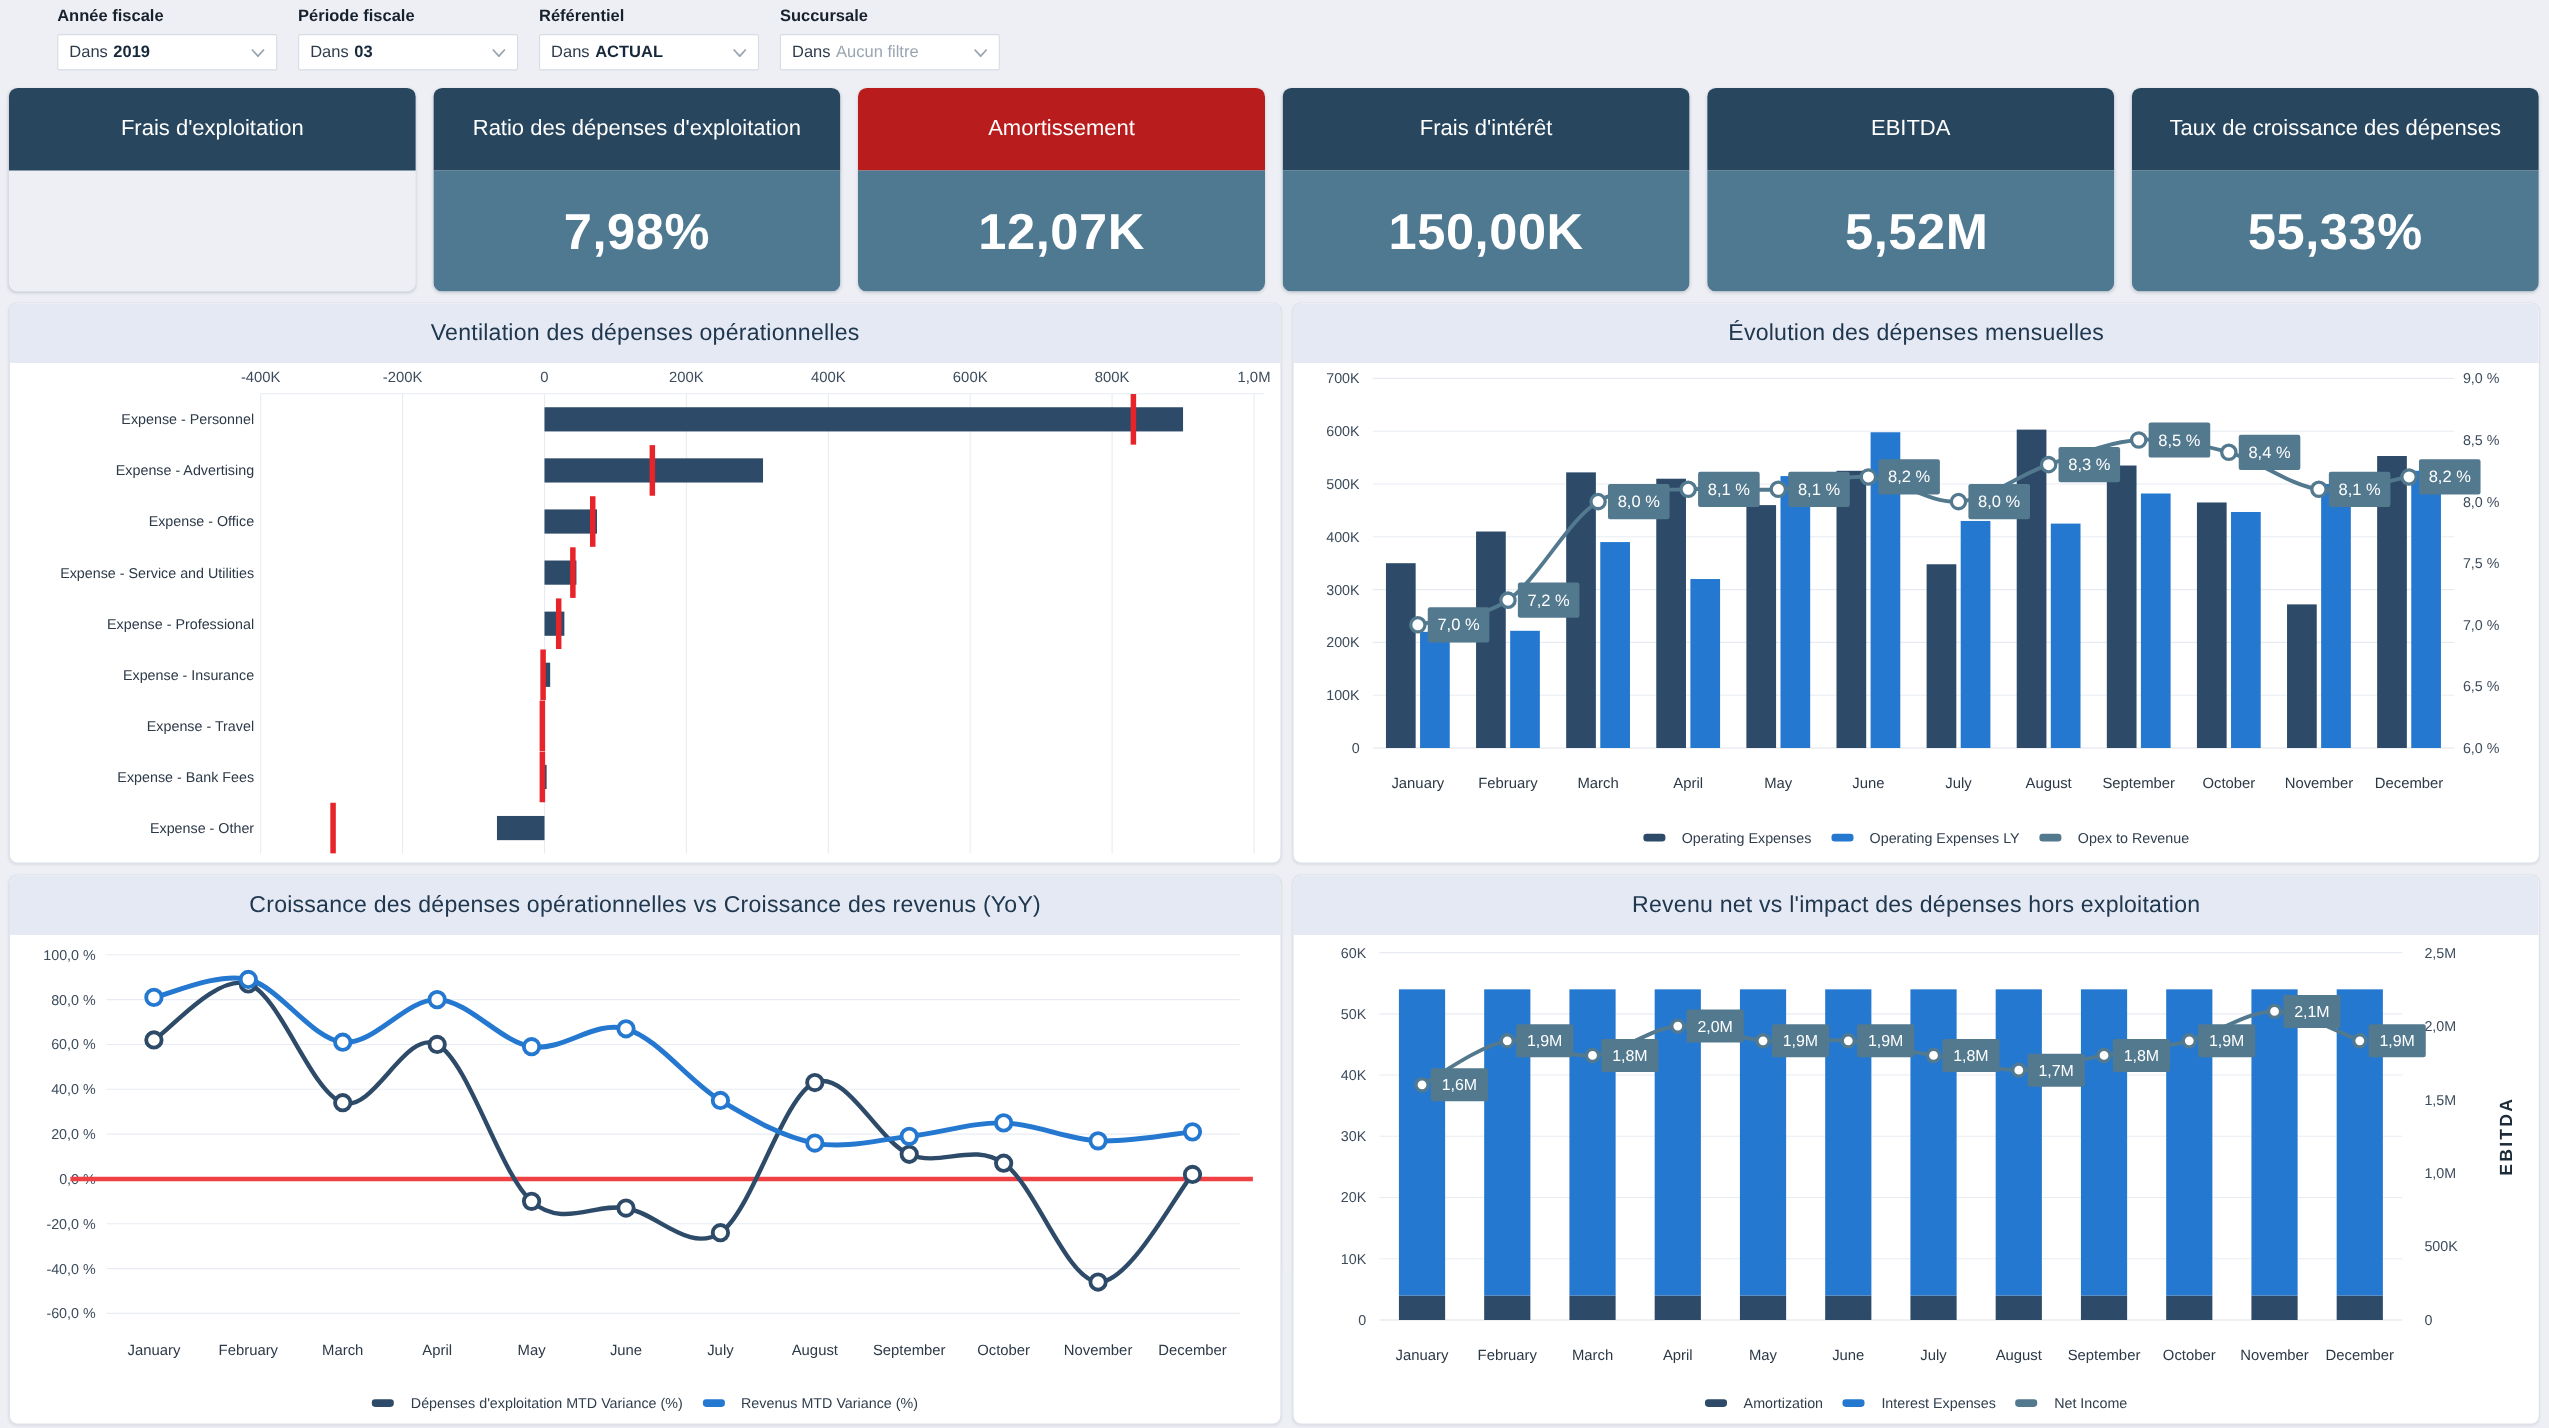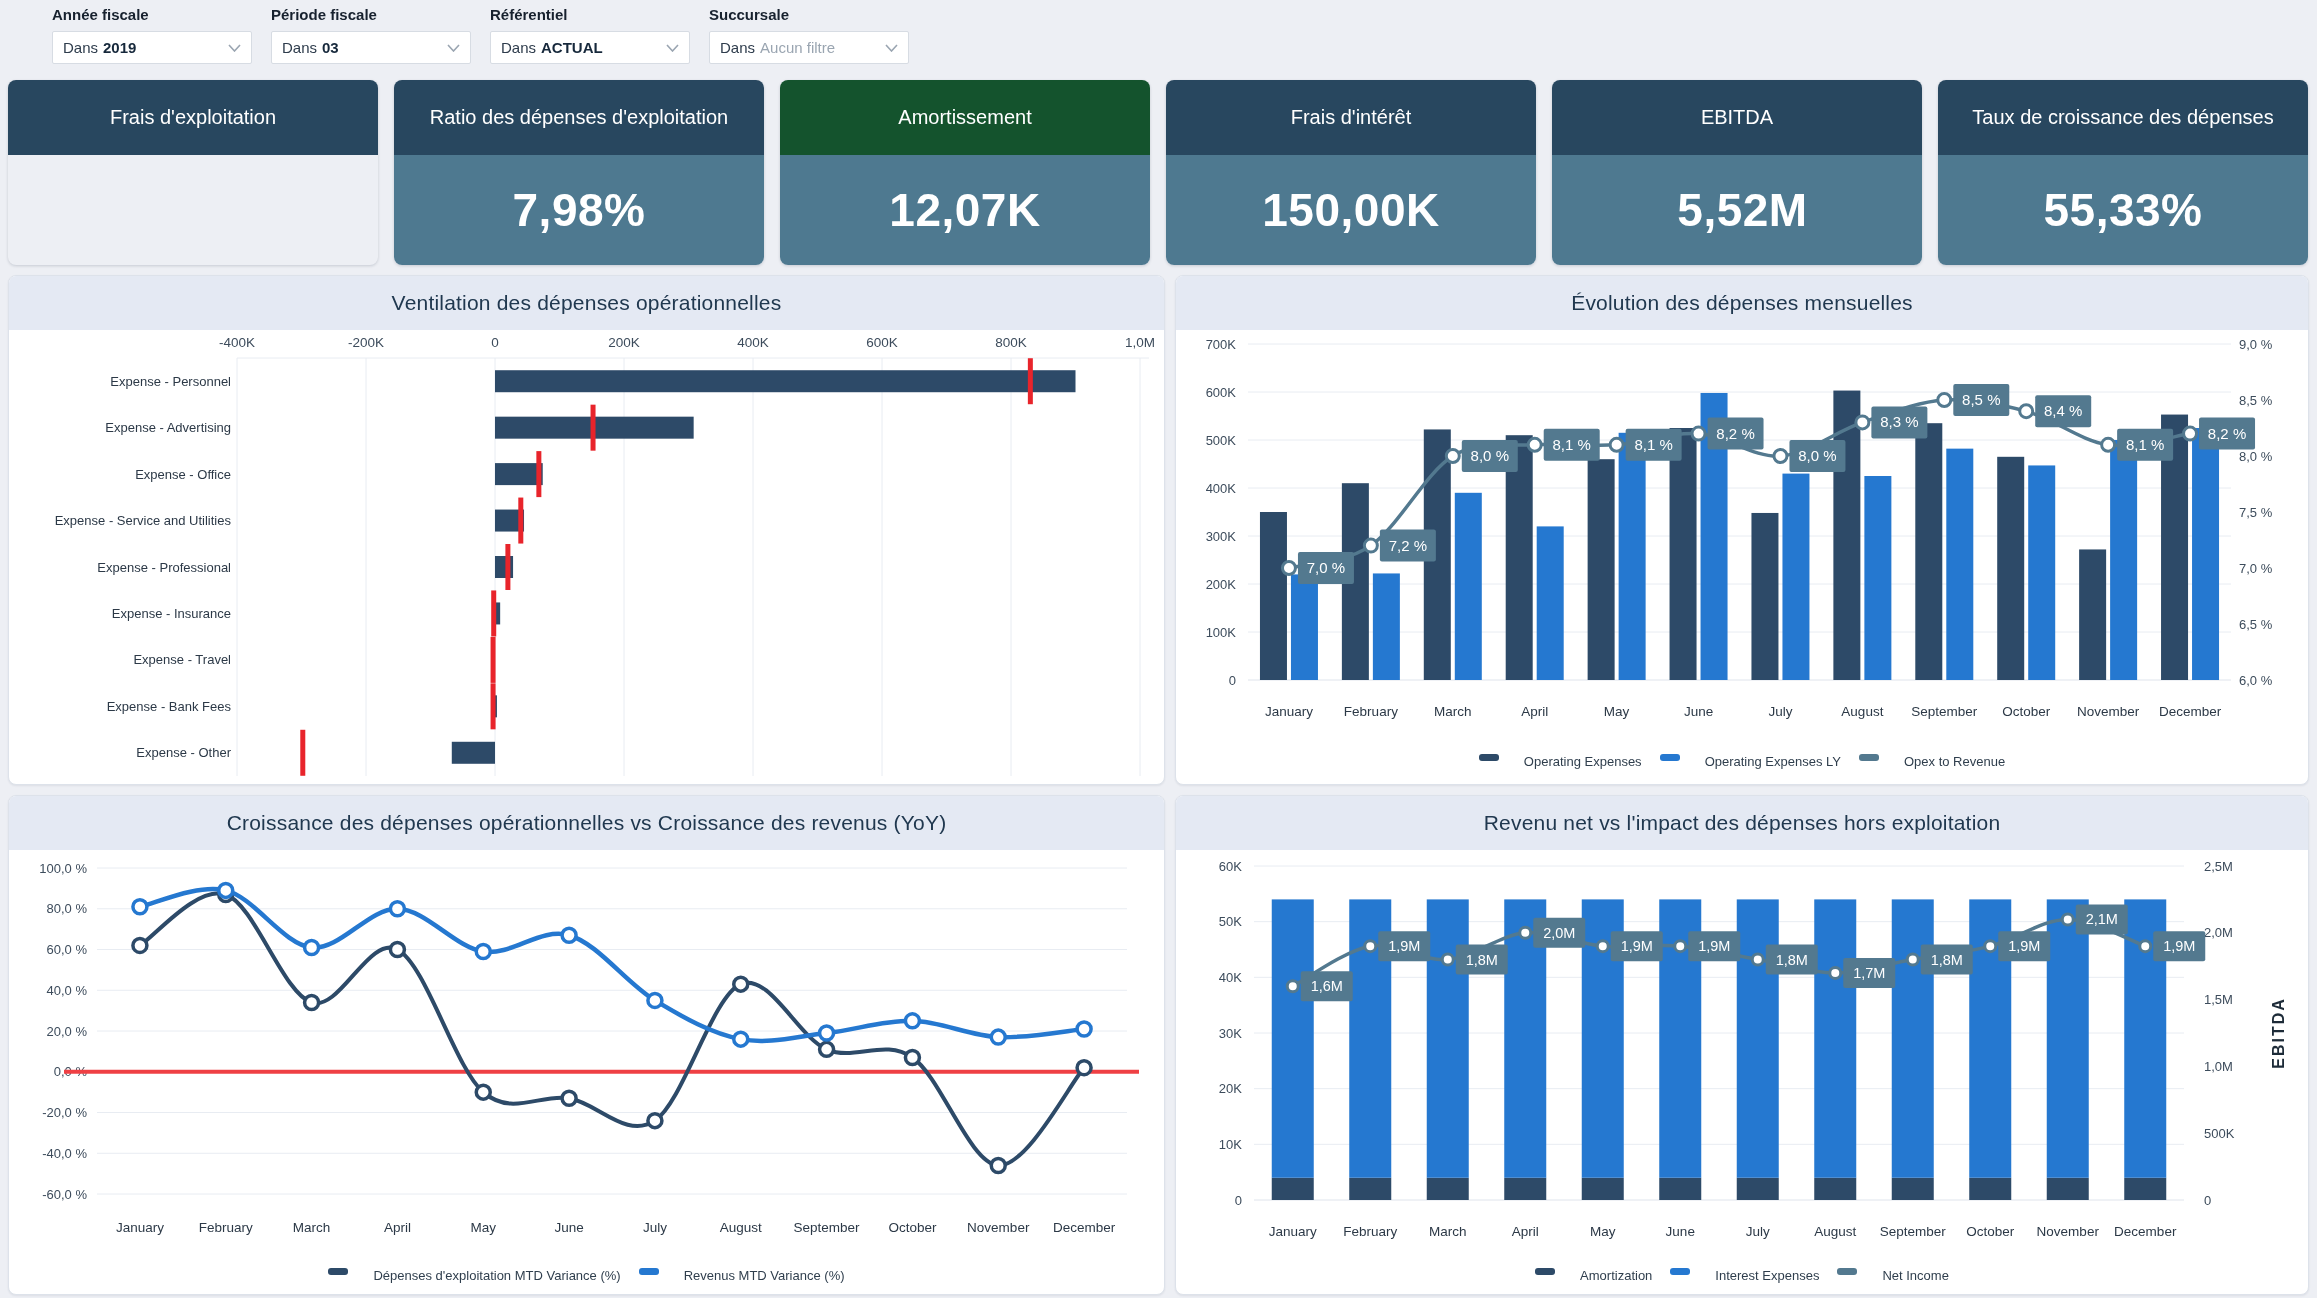--- a/index.html
+++ b/index.html
@@ -28,21 +28,21 @@
   .kpi-body { height:110px; display:flex; align-items:center; justify-content:center;
     color:#fff; font-size:46px; font-weight:700; letter-spacing:.5px; }
   
   .panel { position:absolute; background:#fff; border:1px solid #dde2ea; border-radius:8px;
     box-shadow:0 1px 2px rgba(20,40,60,.08); overflow:hidden; }
   .ptitle { height:54px; background:#e4e9f3; display:flex; align-items:center; justify-content:center;
     font-size:21px; font-weight:400; color:#20384f; letter-spacing:.2px; }
   svg { display:block; }
   svg text { font-family:"Liberation Sans","DejaVu Sans",sans-serif; }
   .legend { display:flex; align-items:center; justify-content:center; gap:18px; height:38px; }
-  .legend .litem { display:flex; gap:25px; cursor:pointer; }
+  .legend .litem { display:flex; align-items:center; gap:15px; cursor:pointer; }
   .legend .chip { width:20px; height:7px; border-radius:3px; display:inline-block; }
   .legend .llab { font-size:13px; color:#2f3e4d; }
 </style>
 </head>
 <body>
 
 <div id="filter-bar">
     <div class="fgroup" style="left: 8px;">
       <div class="flabel">Année fiscale</div>
       <div class="fselect">
@@ -94,21 +94,21 @@
   </div>
 <div id="kpi-row">
     <div class="kpi-card" style="left: 8px;">
       <div class="kpi-head" style="background: rgb(40, 71, 95);">Frais d'exploitation</div>
     </div>
     <div class="kpi-card" style="left: 394px;">
       <div class="kpi-head" style="background: rgb(40, 71, 95);">Ratio des dépenses d'exploitation</div>
       <div class="kpi-body" style="background: rgb(78, 121, 144);">7,98%</div>
     </div>
     <div class="kpi-card" style="left: 780px;">
-      <div class="kpi-head" style="background: #14532d;">Amortissement</div>
+      <div class="kpi-head" style="background: #b91c1c;">Amortissement</div>
       <div class="kpi-body" style="background: rgb(78, 121, 144);">12,07K</div>
     </div>
     <div class="kpi-card" style="left: 1166px;">
       <div class="kpi-head" style="background: rgb(40, 71, 95);">Frais d'intérêt</div>
       <div class="kpi-body" style="background: rgb(78, 121, 144);">150,00K</div>
     </div>
     <div class="kpi-card" style="left: 1552px;">
       <div class="kpi-head" style="background: rgb(40, 71, 95);">EBITDA</div>
       <div class="kpi-body" style="background: rgb(78, 121, 144); padding-left: 11px;">5,52M</div>
     </div>

